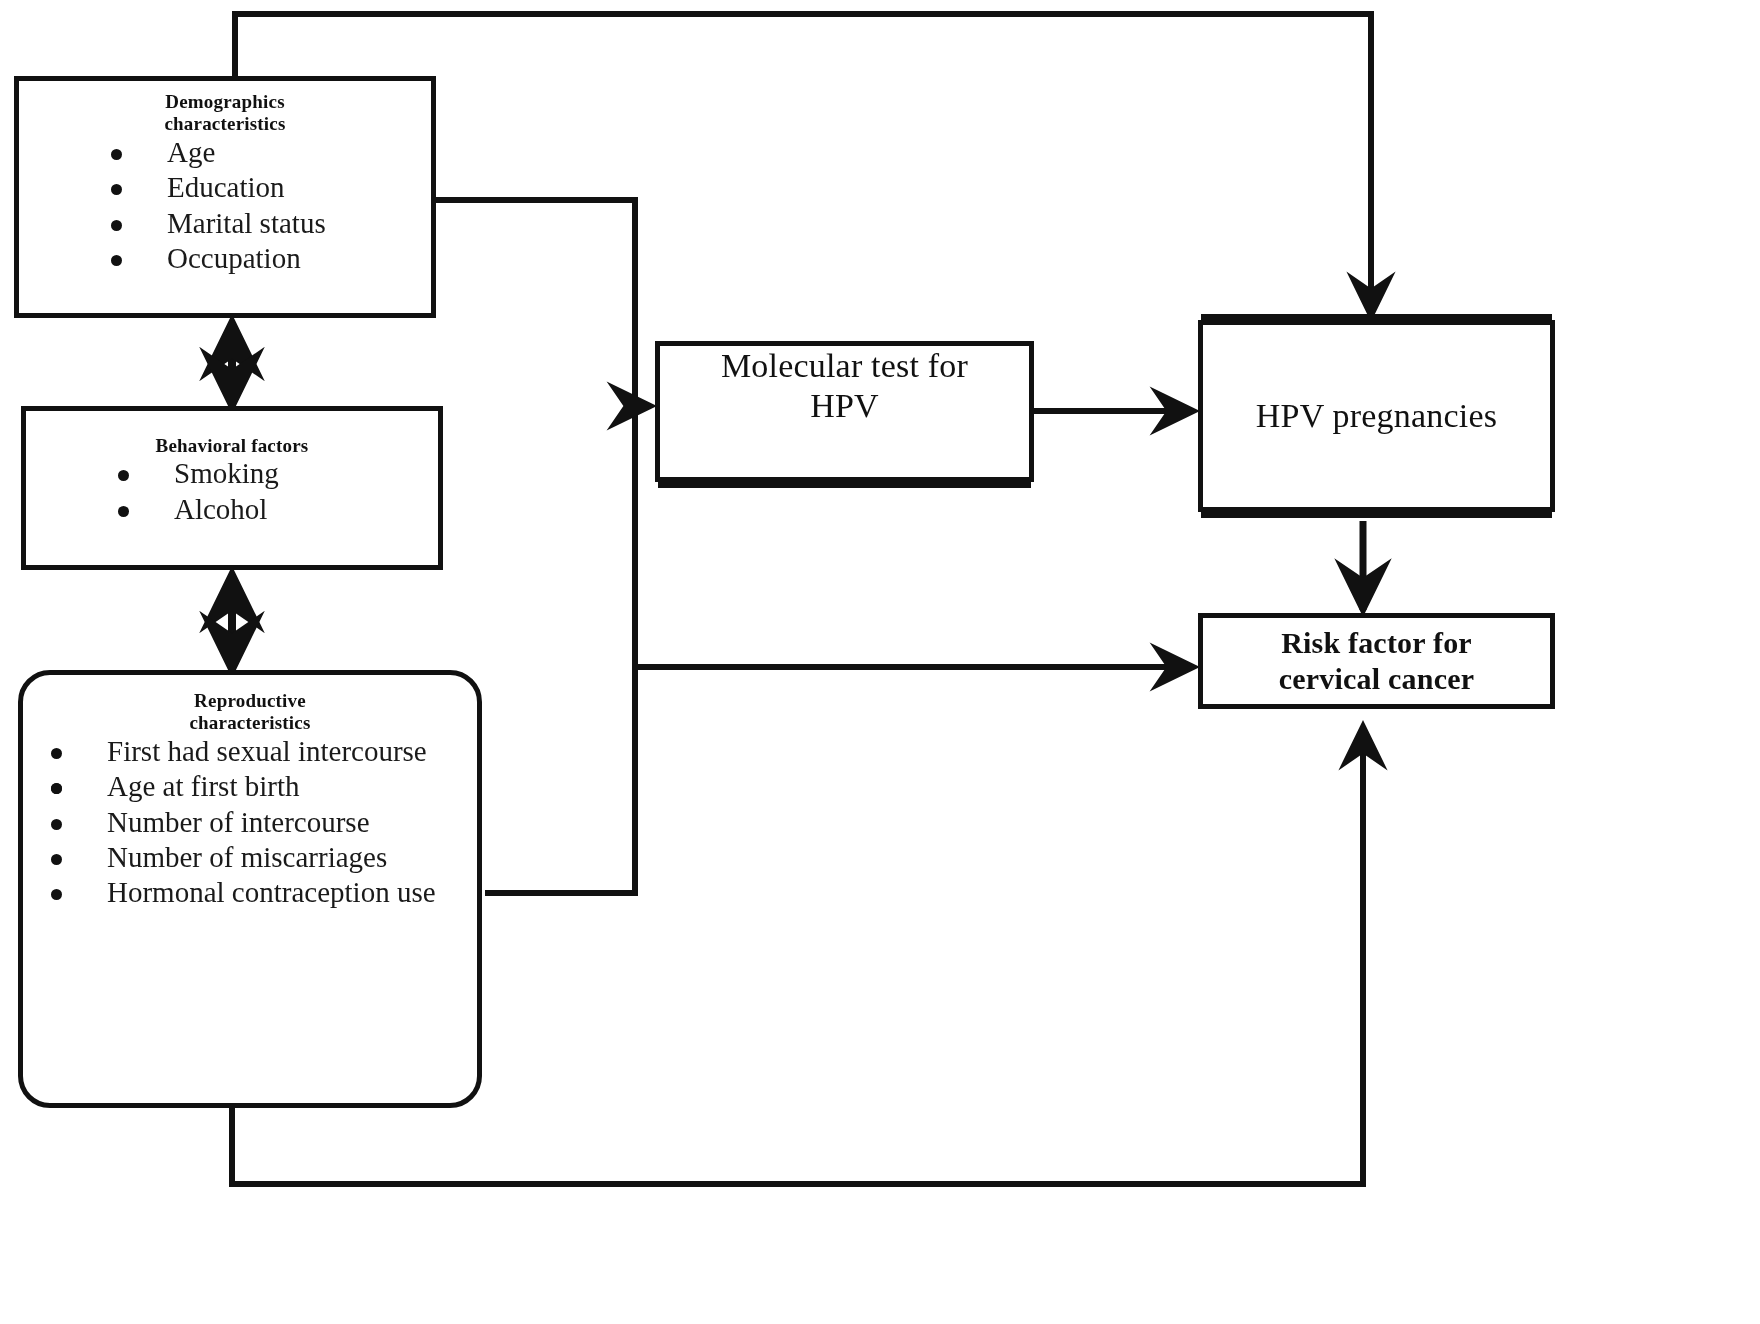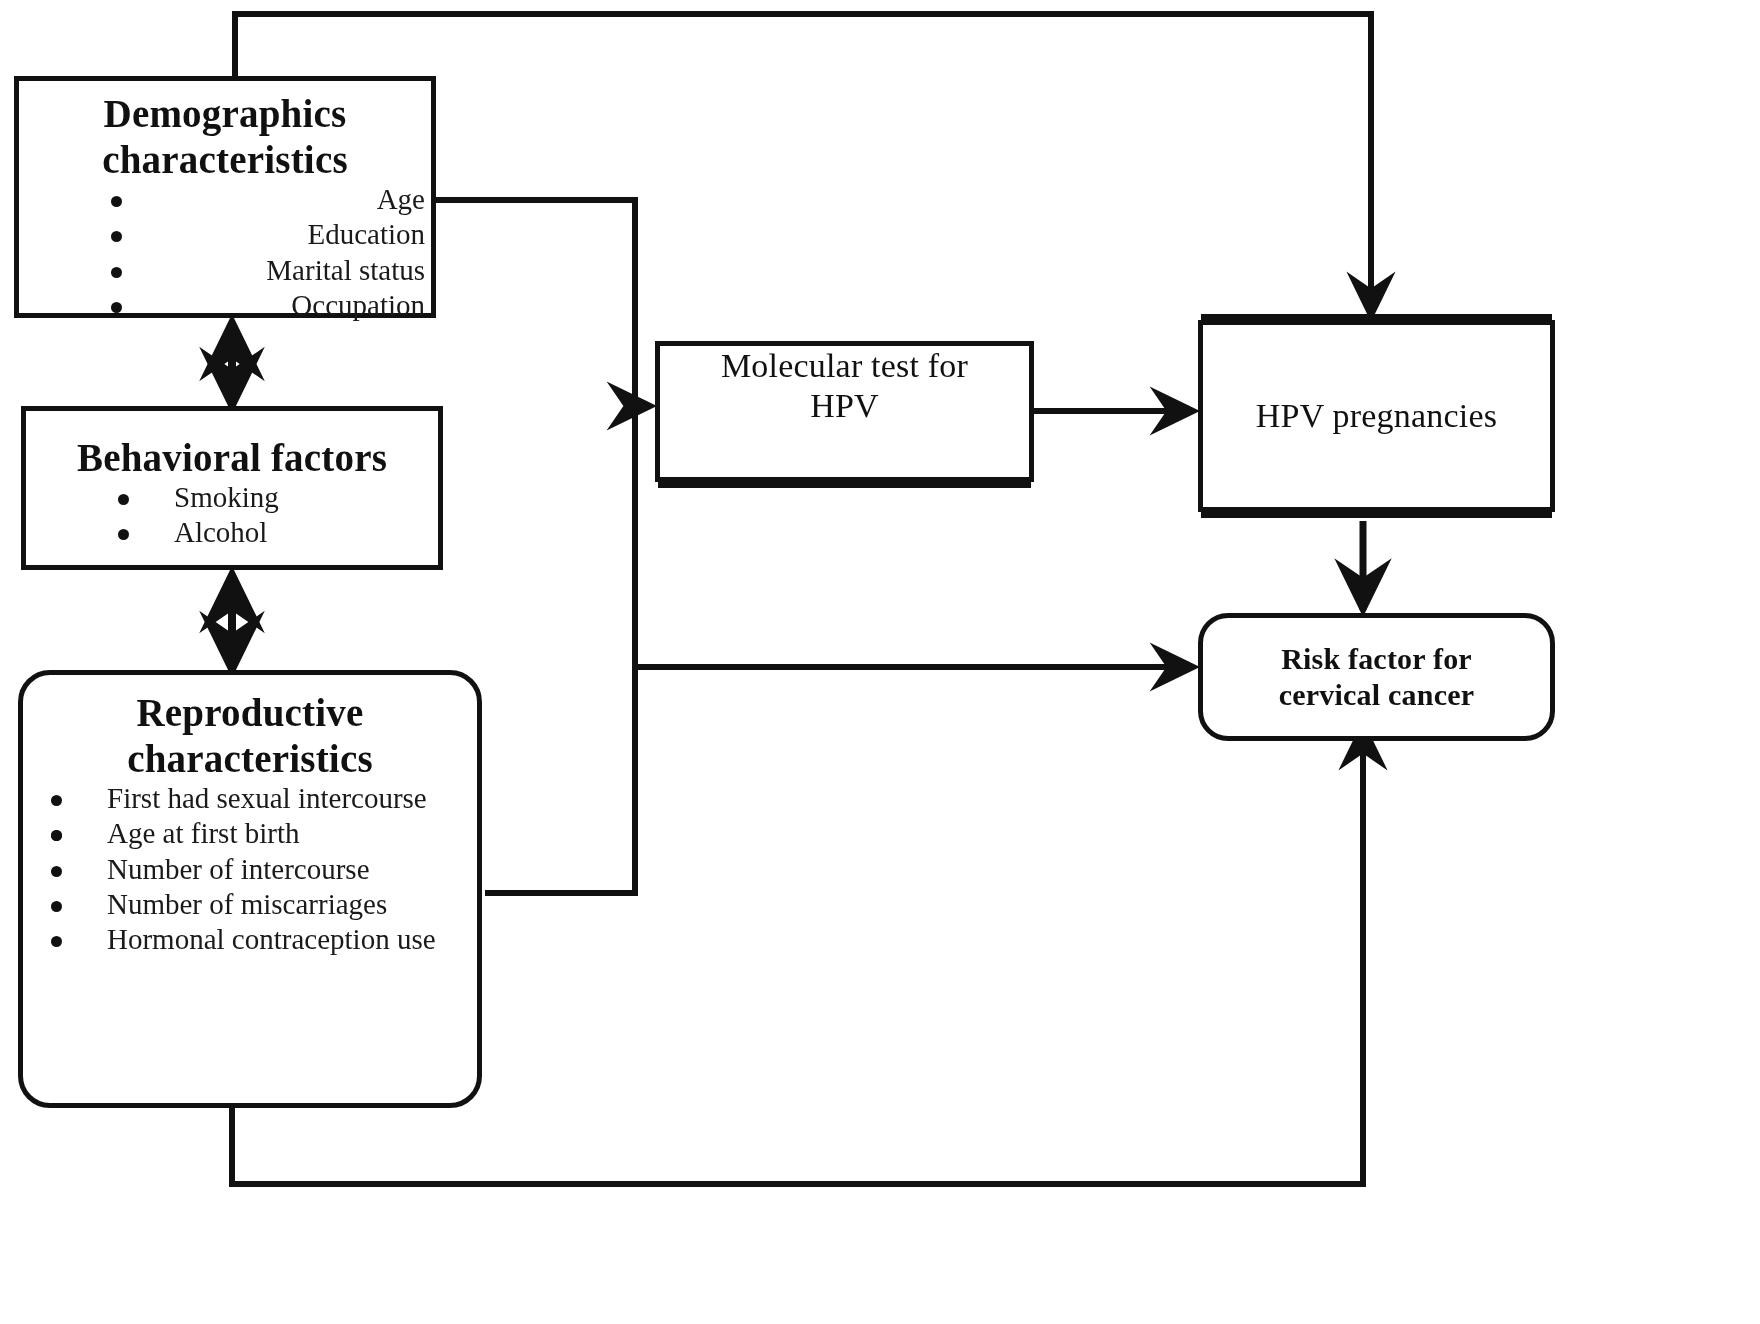--- a/index.html
+++ b/index.html
@@ -31,21 +31,21 @@
     flex-direction: column;
     justify-content: flex-start;
   }
   .node.dbl-bottom { box-shadow: 0 9px 0 -3px #111111; }
   .node.dbl-both   { box-shadow: 0 9px 0 -3px #111111, 0 -9px 0 -3px #111111; }
 
   .node-title {
     font-weight: bold;
     text-align: center;
     line-height: 1.18;
-    font-size: 39px;
+    font-size: 19px;
     letter-spacing: .2px;
     color: #111;
   }
   .node-title.plain {
     font-weight: normal;
     font-size: 34px;
   }
   .bullets {
     list-style: none;
     margin: 0;
@@ -66,21 +66,21 @@
     left: 0;
     top: 13px;
   }
   .bullets li .btxt { display: block; }
 
   
   #node-demographics {
     left: 14px; top: 76px; width: 422px; height: 242px;
     padding: 10px 6px 0 6px;
   }
-  #node-demographics .bullets { margin-left: 86px; text-align: right; }
+  #node-demographics .bullets { margin-left: 86px; }
   #node-demographics .bullets li { padding-left: 56px; }
 
   #node-behavioral {
     left: 21px; top: 406px; width: 422px; height: 164px;
     padding: 24px 6px 0 6px;
   }
   #node-behavioral .bullets { margin-left: 86px; }
   #node-behavioral .bullets li { padding-left: 56px; }
 
   #node-reproductive {
@@ -97,23 +97,22 @@
     justify-content: flex-start;
   }
   #node-molecular .node-title { padding: 0 20px; }
 
   #node-prevalence {
     left: 1198px; top: 320px; width: 357px; height: 192px;
     justify-content: center;
   }
 
   #node-riskfactor {
-    left: 1198px; top: 613px; width: 357px; height: 128px;
+    left: 1198px; top: 613px; width: 357px; height: 96px;
     justify-content: center;
-    border-radius: 30px;
   }
   #node-riskfactor .node-title { font-size: 30px; line-height: 1.2; }
 </style>
 </head>
 <body>
 
 <div id="stage">
 
   <svg id="wires" viewBox="0 0 1760 1324" width="1760" height="1324" aria-hidden="true">
     <defs>

